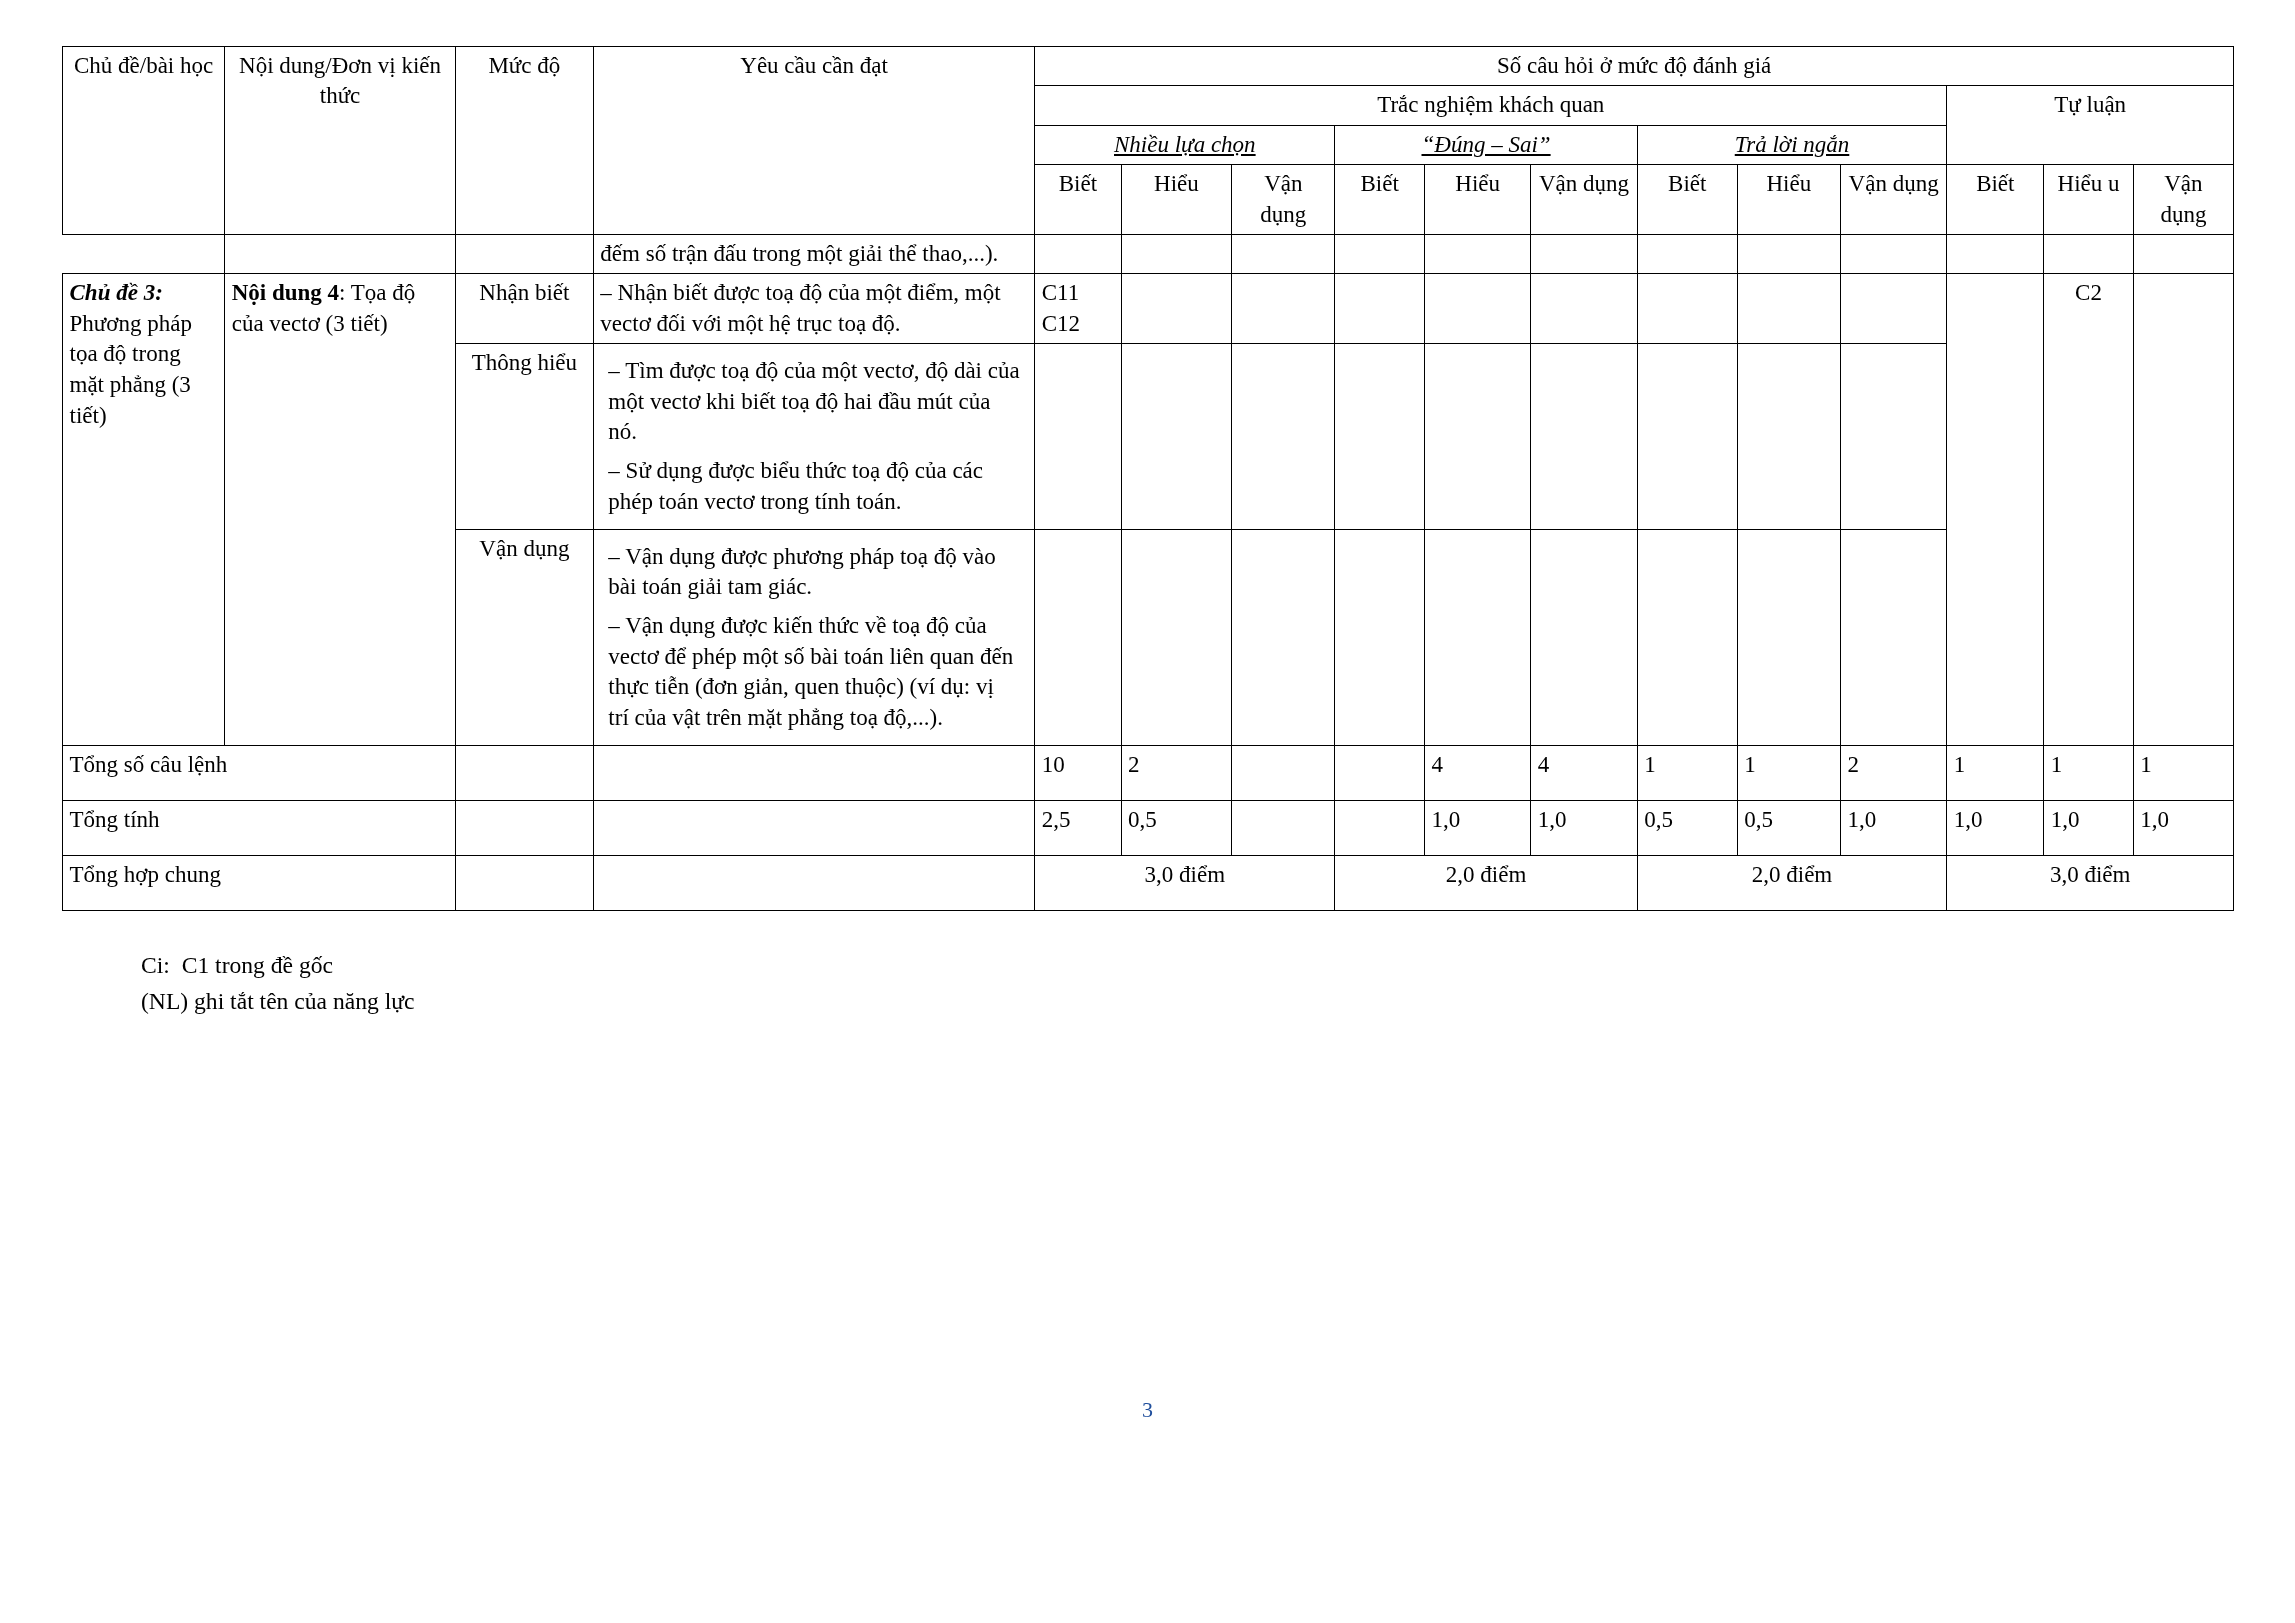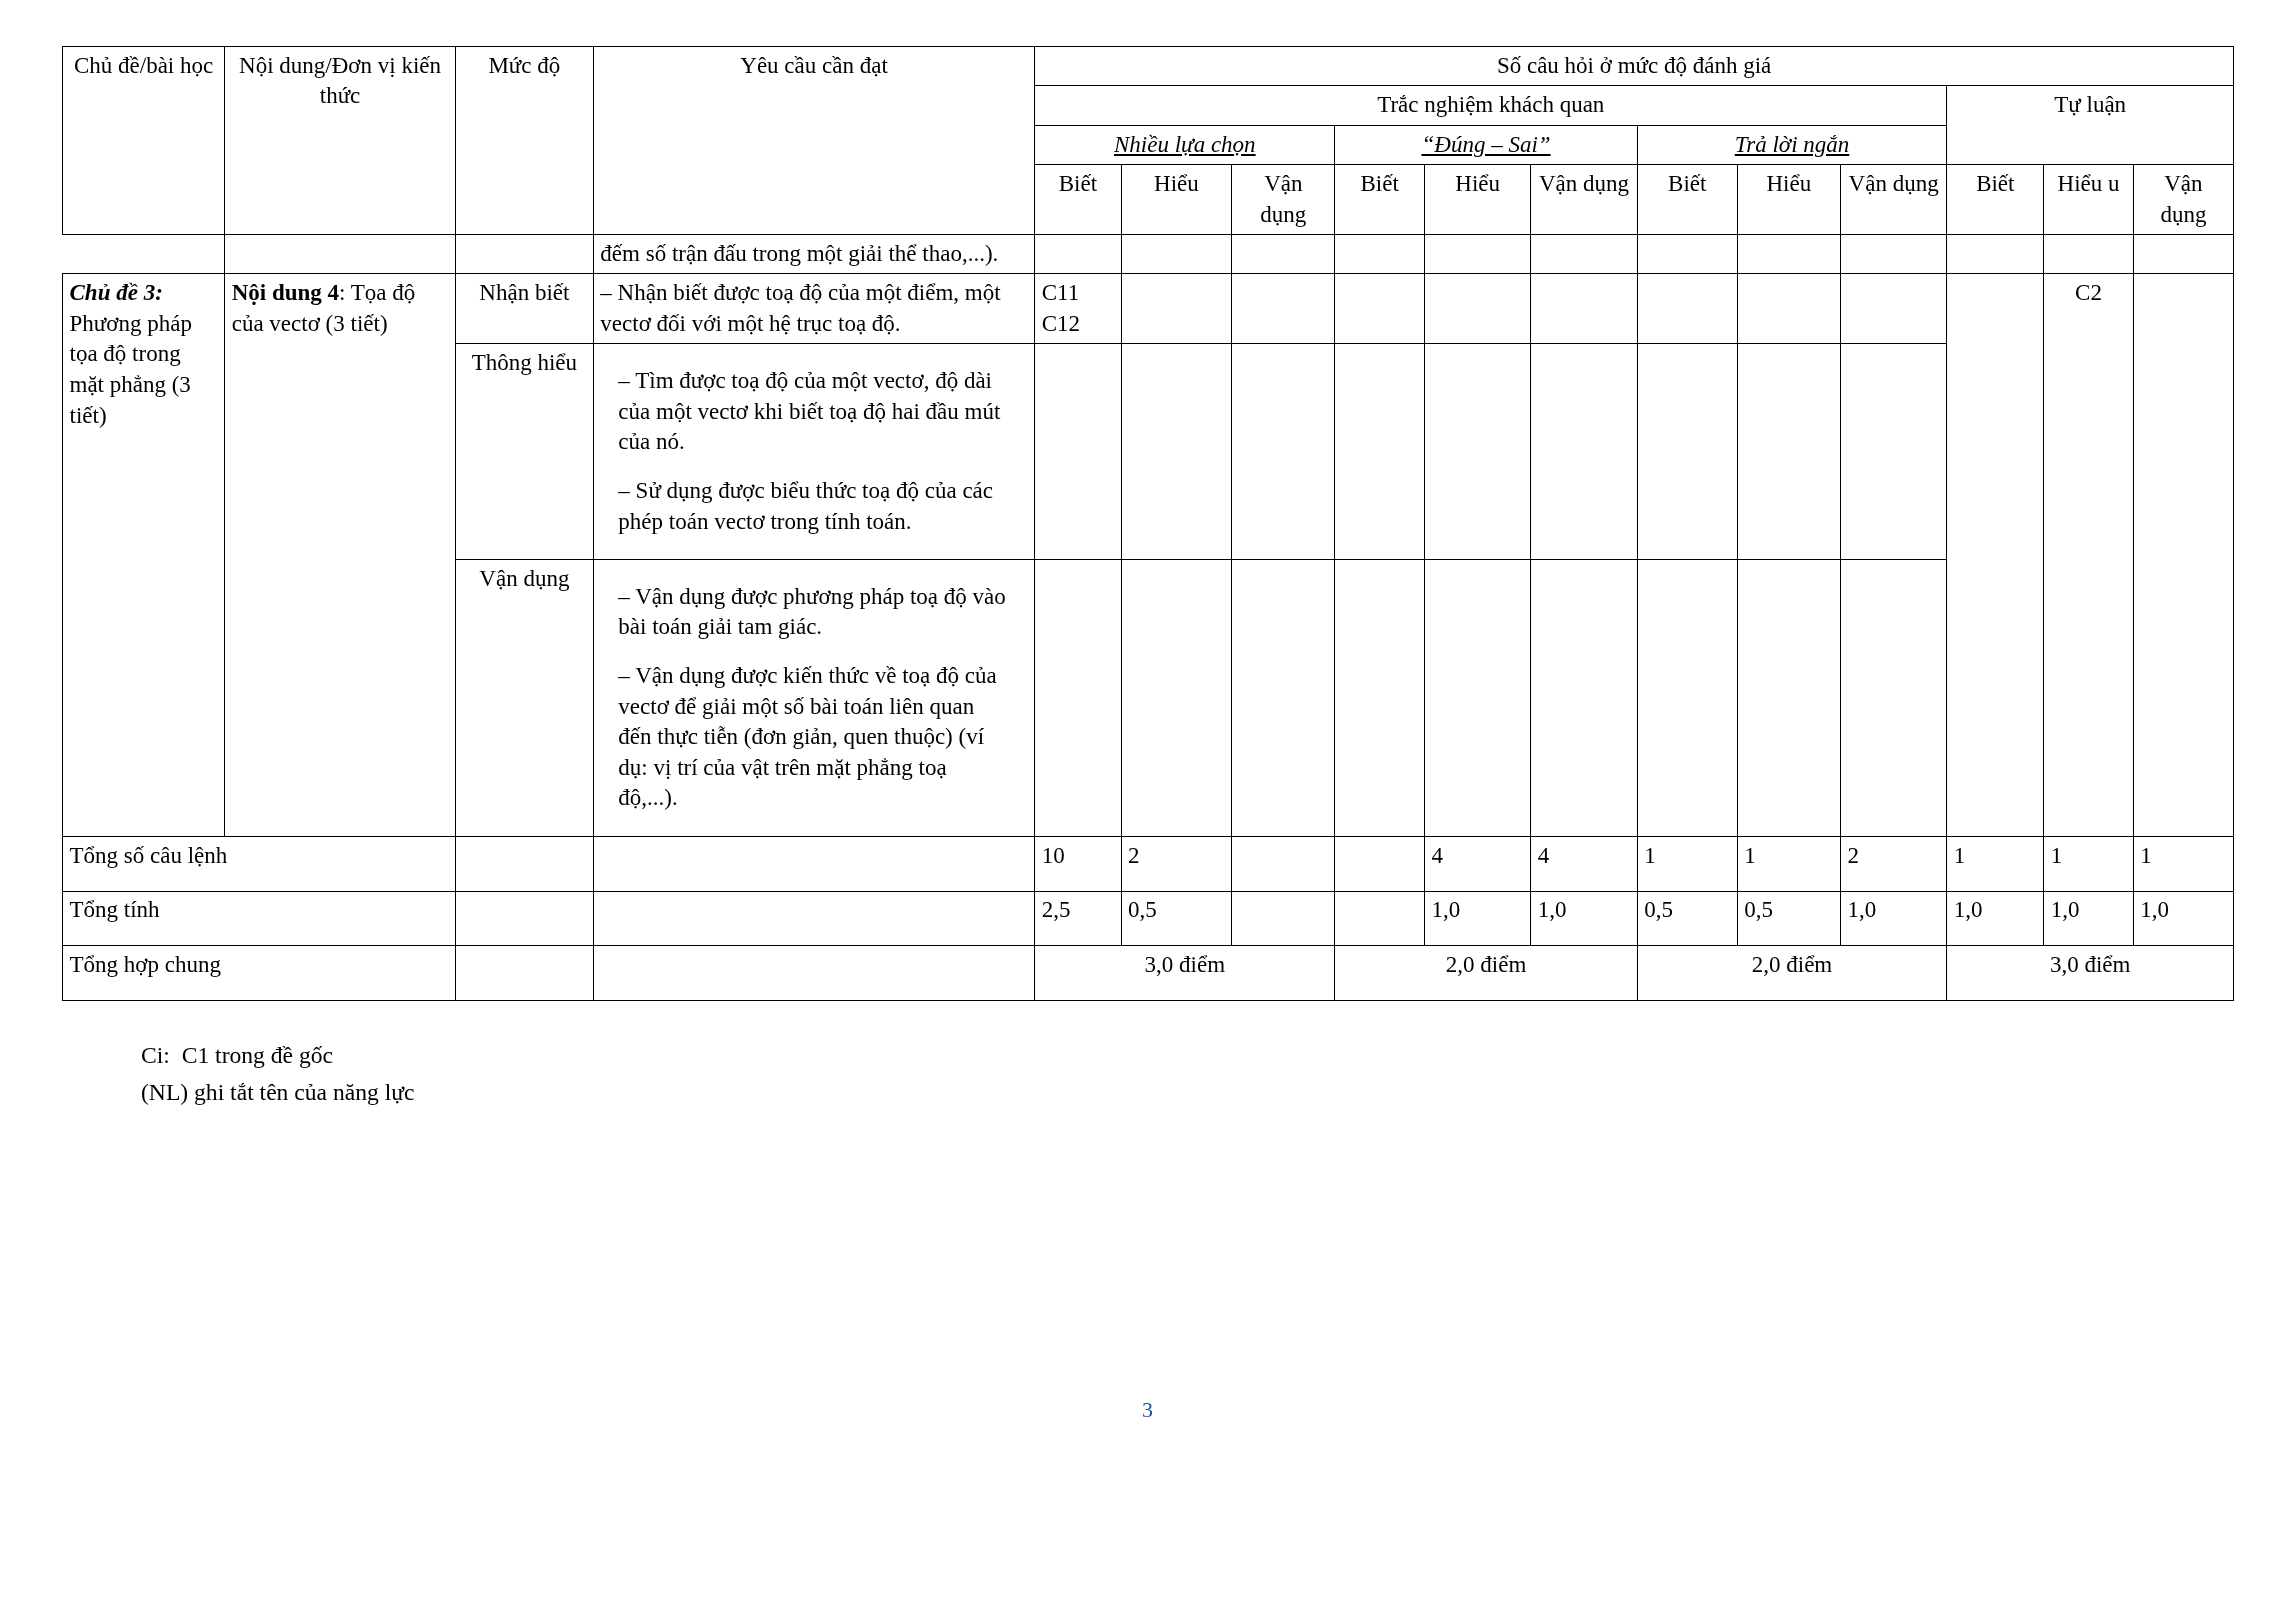--- a/index.html
+++ b/index.html
@@ -70,21 +70,21 @@
   }
   .cell-content b {
     font-weight: bold;
   }
   .cell-level {
     vertical-align: middle;
     text-align: center;
     font-size: 23px;
   }
   .req p {
-    margin: 18px;
+    margin: 8px;
   }
   .qcode {
     font-size: 23px;
     line-height: 1.3;
   }
   .sumrow td {
     vertical-align: middle;
     font-size: 23px;
     height: 46px;
   }
@@ -230,21 +230,21 @@
       <td></td>
       <td></td>
       <td></td>
       <td></td>
     </tr>
 
     <tr>
       <td class="cell-level">Vận dụng</td>
       <td class="req" style="vertical-align:middle">
         <p>– Vận dụng được phương pháp toạ độ vào bài toán giải tam giác.</p>
-        <p>– Vận dụng được kiến thức về toạ độ của vectơ để giải một số bài toán liên quan đến thực tiễn (đơn giản, quen thuộc) (ví dụ: vị trí của vật trên mặt phẳng toạ độ,...).</p>
+        <p>– Vận dụng được kiến thức về toạ độ của vectơ để phép một số bài toán liên quan đến thực tiễn (đơn giản, quen thuộc) (ví dụ: vị trí của vật trên mặt phẳng toạ độ,...).</p>
       </td>
       <td></td>
       <td></td>
       <td></td>
       <td></td>
       <td></td>
       <td></td>
       <td></td>
       <td></td>
       <td></td>

